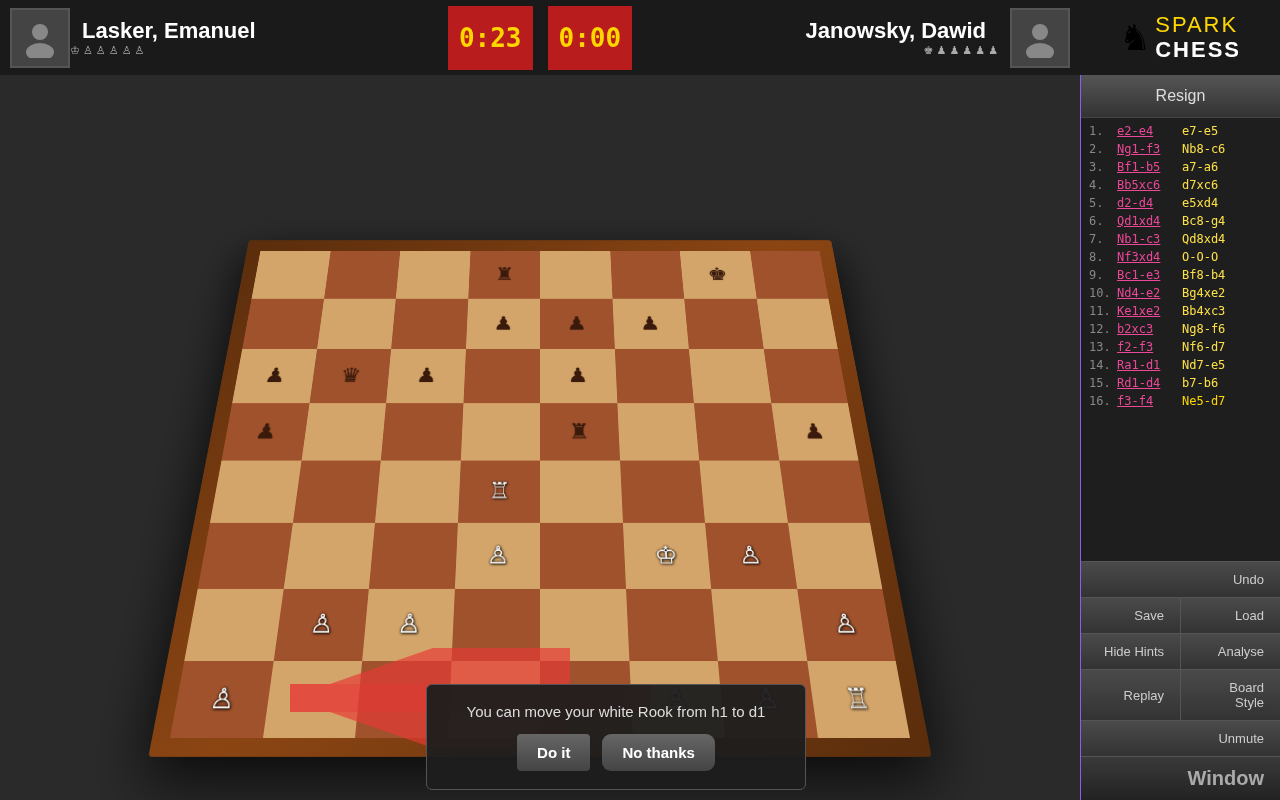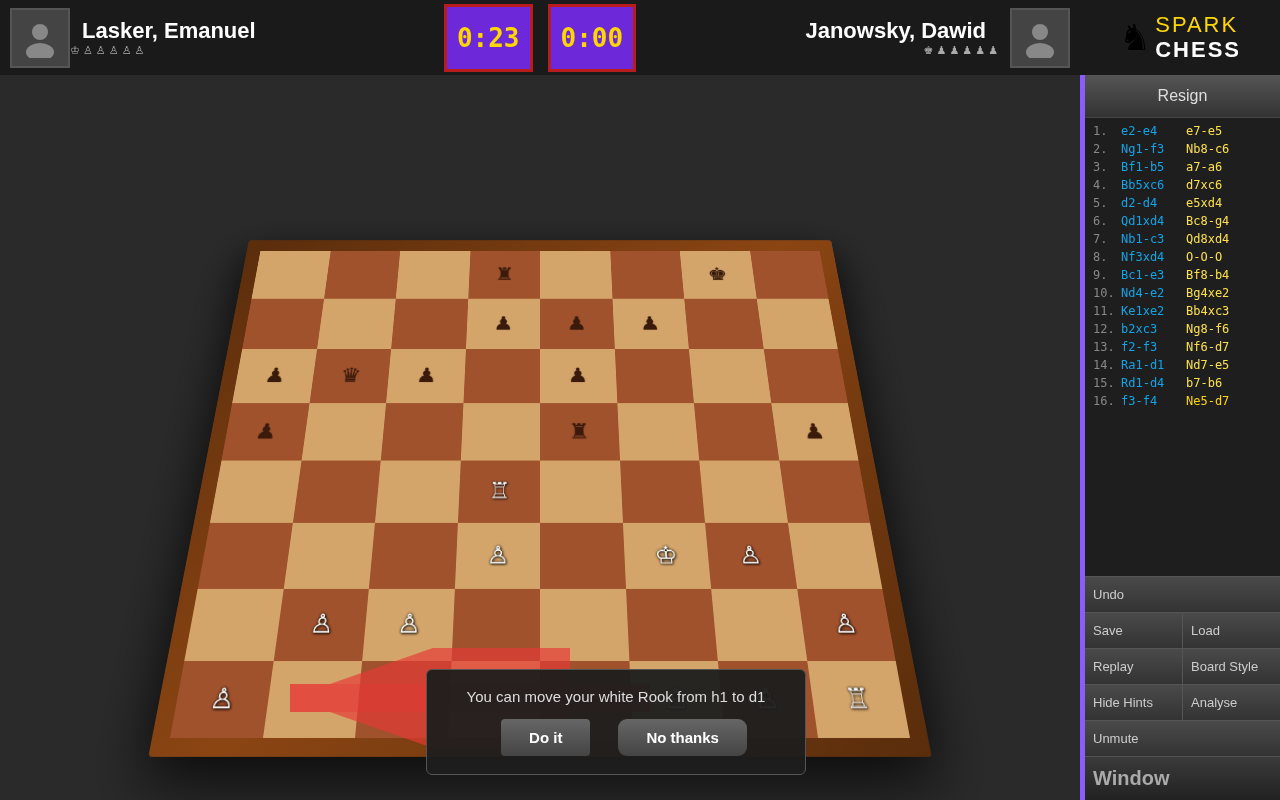--- a/index.html
+++ b/index.html
@@ -54,23 +54,23 @@
       display: flex;
       align-items: center;
       gap: 15px;
       padding: 0 20px;
     }
     .timer {
       color: #FFD700;
       font-size: 26px;
       font-weight: bold;
       font-family: monospace;
-      background: #6d28d9;
+      background: #b91c1c;
       padding: 16px 10px;
-      border: 3px solid #b91c1c;
+      border: 1px solid #b91c1c;
     }
     .logo-area {
       width: 200px;
       display: flex;
       align-items: center;
       justify-content: center;
       background: #1a1a1a;
       padding: 5px;
     }
 
@@ -159,21 +159,21 @@
       bottom: 60px;
       left: 50px;
       width: 350px;
       height: 80px;
       pointer-events: none;
     }
 
     
     .hint-dialog {
       position: absolute;
-      bottom: 25px;
+      bottom: 10px;
       left: 50%;
       transform: translateX(-30%);
       background: rgba(30, 30, 30, 0.95);
       border: 1px solid #555;
       border-radius: 6px;
       padding: 18px 24px;
       text-align: center;
       z-index: 100;
       min-width: 380px;
     }
@@ -181,45 +181,44 @@
       color: #ddd;
       font-size: 15px;
       margin-bottom: 14px;
     }
     .hint-buttons {
       display: flex;
       gap: 12px;
       justify-content: center;
     }
     .hint-btn {
-      padding: 10px 28px;
+      padding: 10px 20px;
       border-radius: 4px;
       border: none;
       font-size: 15px;
       font-weight: bold;
       cursor: pointer;
-      margin-left: 16px;
     }
     .hint-btn.do-it {
       background: linear-gradient(to bottom, #666, #444);
       color: white;
     }
     .hint-btn.no-thanks {
       background: linear-gradient(to bottom, #666, #444);
       color: white;
       border-radius: 9px;
     }
 
     
     #right-panel {
       width: 200px;
       background: #1e1e1e;
       display: flex;
       flex-direction: column;
-      border-left: 5px solid #8b5cf6;
+      border-left: 1px solid #8b5cf6;
       flex-shrink: 0;
     }
 
     .resign-btn {
       background: linear-gradient(to bottom, #555, #333);
       color: #ddd;
       border: none;
       padding: 12px;
       font-size: 16px;
       cursor: pointer;
@@ -244,21 +243,22 @@
       color: #ccc;
       align-items: center;
     }
     .move-num {
       color: #888;
       width: 28px;
       flex-shrink: 0;
     }
     .move-white {
       width: 65px;
-      color: #0ea5e9;
+      color: #ec4899;
+      text-decoration: underline;
     }
     .move-black {
       color: #fde047;
       flex: 1;
     }
     .move-black.highlight { color: #FFD700; }
 
     .panel-buttons {
       display: flex;
       flex-direction: column;
@@ -267,24 +267,24 @@
     .panel-btn-row {
       display: flex;
     }
     .panel-btn {
       flex: 1;
       background: linear-gradient(to bottom, #4a4a4a, #333);
       color: #ccc;
       border: none;
       border-top: 1px solid #555;
       border-right: 1px solid #555;
-      padding: 10px 8px;
+      padding: 10px 16px;
       font-size: 13px;
       cursor: pointer;
-      text-align: left;
+      text-align: right;
     }
     .panel-btn:last-child { border-right: none; }
     .panel-btn.full-width {
       flex: none;
       width: 100%;
       border-right: none;
     }
     .panel-btn.window-btn {
       background: linear-gradient(to bottom, #3a3a3a, #222);
       font-size: 20px;
@@ -590,28 +590,28 @@
 
     <div class="panel-buttons">
       <div class="panel-btn-row">
         <button class="panel-btn full-width">Undo</button>
       </div>
       <div class="panel-btn-row">
         <button class="panel-btn">Save</button>
         <button class="panel-btn">Load</button>
       </div>
       <div class="panel-btn-row">
+        <button class="panel-btn">Hide Hints</button>
+        <button class="panel-btn">Analyse</button>
+      </div>
+      <div class="panel-btn-row">
         <button class="panel-btn">Replay</button>
         <button class="panel-btn">Board Style</button>
       </div>
       <div class="panel-btn-row">
-        <button class="panel-btn">Hide Hints</button>
-        <button class="panel-btn">Analyse</button>
-      </div>
-      <div class="panel-btn-row">
         <button class="panel-btn full-width">Unmute</button>
       </div>
       <div class="panel-btn-row">
         <button class="panel-btn full-width window-btn">Window</button>
       </div>
     </div>
   </div>
 
 </div>
 

